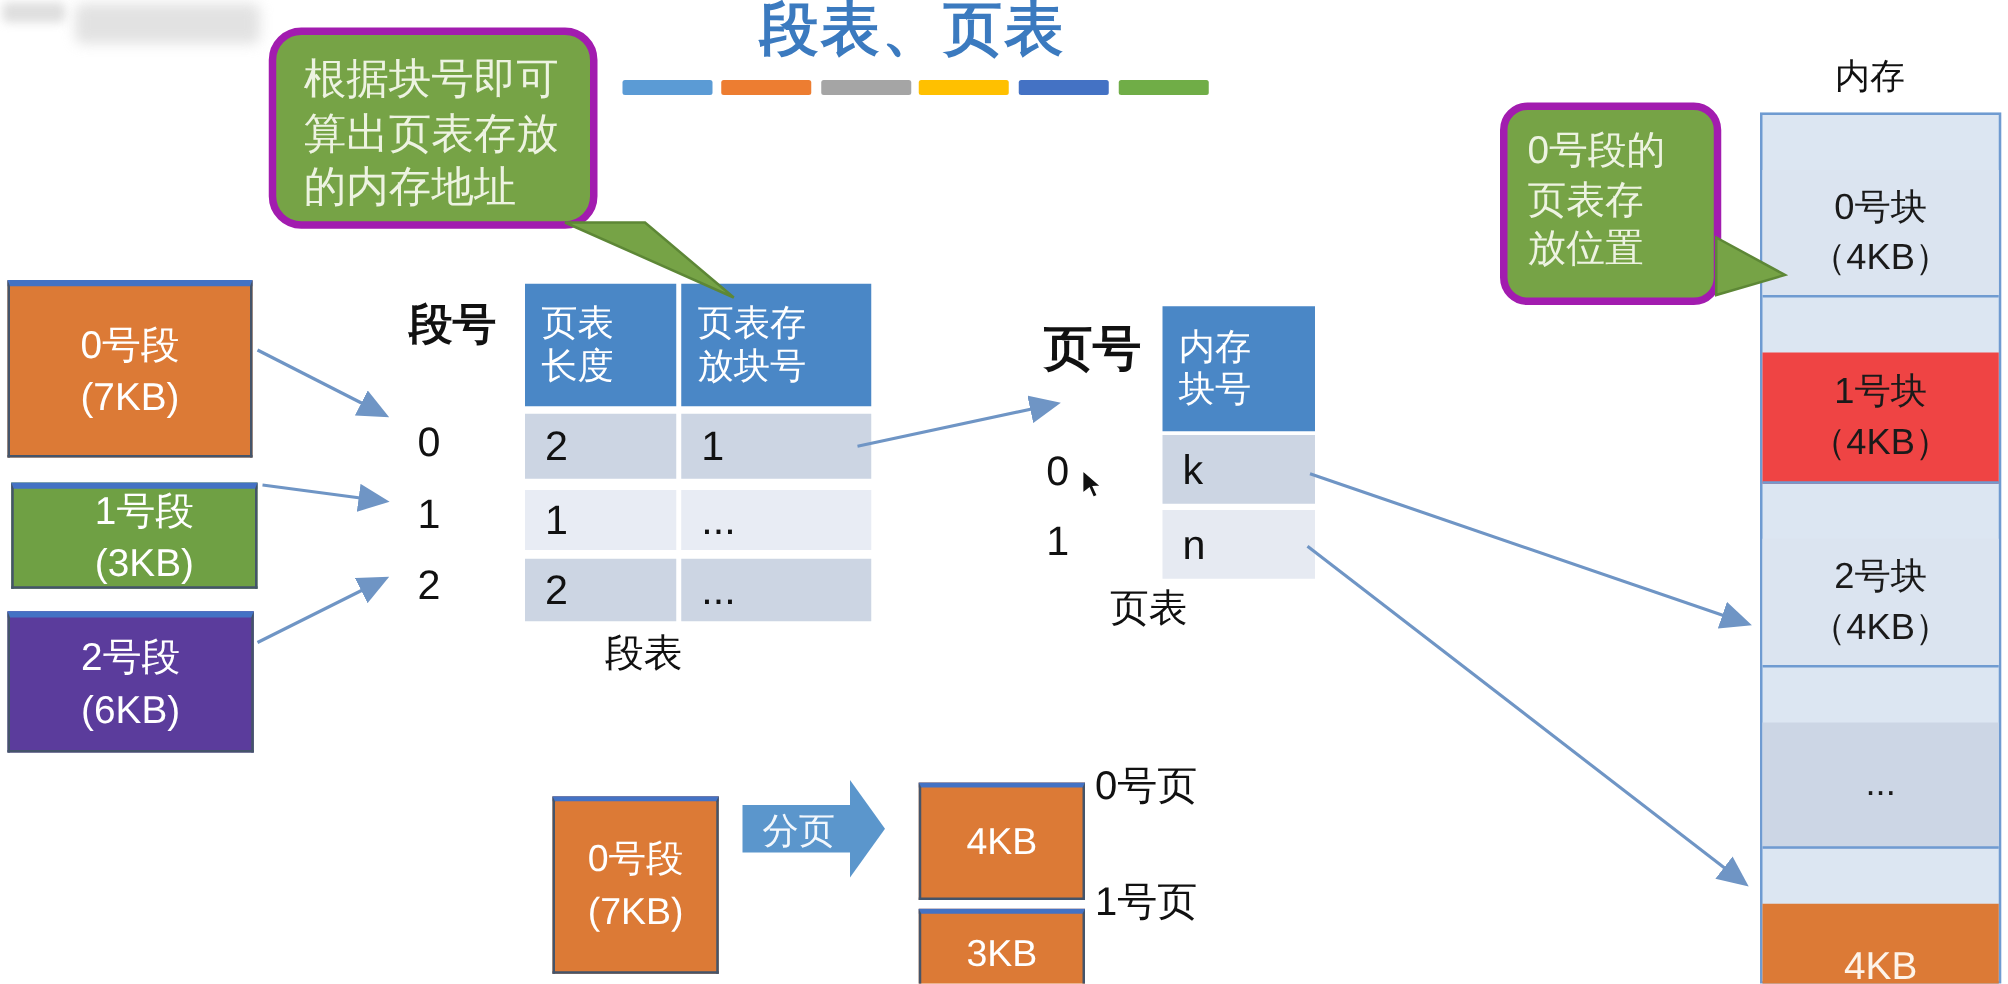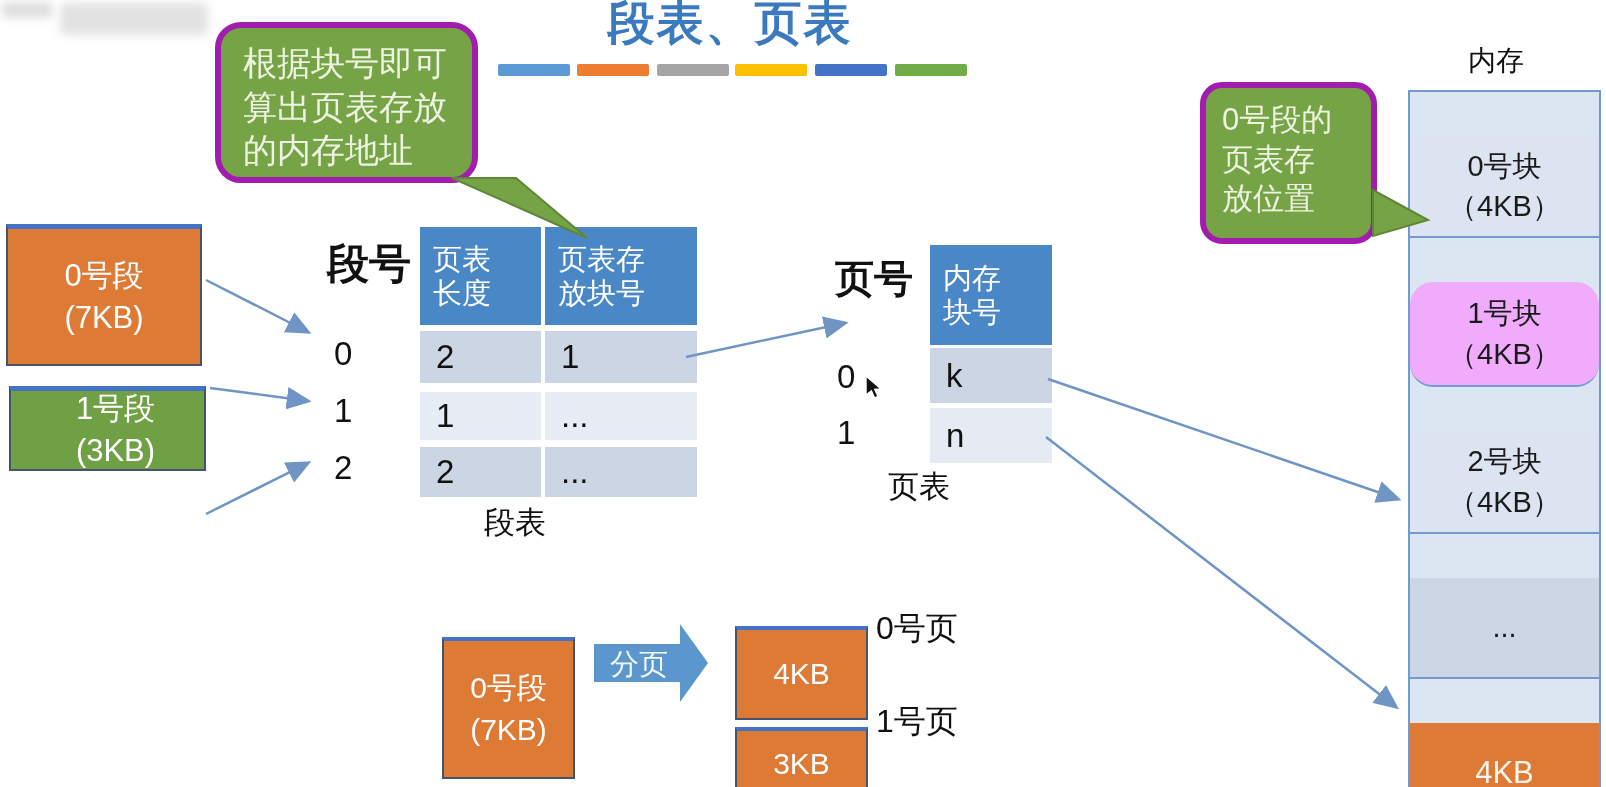--- a/index.html
+++ b/index.html
@@ -24,31 +24,31 @@
   .bubble.left{left:215px;top:22px;width:263px;height:161px;border-radius:26px;font-size:34px;padding:14px 0 0 22px;box-sizing:border-box;}
   .bubble.right{left:1200px;top:82px;width:177px;height:162px;border-radius:22px;font-size:31px;padding:12px 0 0 16px;box-sizing:border-box;}
 
   
   .segbox{color:#ffffff;font-size:31px;line-height:1.35;border:2px solid #44546a;border-top:5px solid #4472c4;box-sizing:border-box;}
   .seg-orange{background:#dc7a36;}
   .seg-green{background:#6fa044;}
   .seg-purple{background:#5b3c9c;}
 
   
-  .axis-label{font-weight:700;font-size:42px;color:#111;}
+  .axis-label{font-weight:700;font-size:35px;color:#111;}
   .axis-num{font-size:33px;color:#111;}
   .th{background:#4a87c6;color:#ffffff;font-size:29px;line-height:1.18;display:flex;align-items:center;padding-left:13px;box-sizing:border-box;}
   .td{font-size:33px;color:#111;display:flex;align-items:center;padding-left:16px;box-sizing:border-box;}
   .caption{font-size:31px;color:#111;}
 
   
   .memcol{left:1408px;top:90px;width:193px;height:697px;border:2px solid #6f9bd1;box-sizing:border-box;background:#dce6f2;}
   .memblock{border-bottom:2px solid #6f9bd1;box-sizing:border-box;font-size:29px;line-height:1.38;}
   .mem-light{background:#dbe4f0;}
-  .mem-dark{background:#f0abfc;border-radius:23px;}
+  .mem-dark{background:#ef4444;}
   .mem-mid{background:#ccd6e5;}
   .mem-orange{background:#dc7a36;color:#fdf4ea;}
 
   
   .pagebox{background:#dc7a36;color:#ffffff;border:2px solid #44546a;border-top:4px solid #4472c4;box-sizing:border-box;}
   .paging-body{left:594px;top:644px;width:86px;height:38px;background:#5b96cc;}
   .paging-head{left:680px;top:624px;width:0;height:0;border-left:28px solid #5b96cc;border-top:39px solid transparent;border-bottom:39px solid transparent;}
   .paging-label{left:598px;top:645px;width:82px;text-align:center;font-size:29px;color:#f2f7fc;}
   .pagename{font-size:32px;color:#111;}
 
@@ -75,20 +75,24 @@
 算出页表存放
 的内存地址</div>
 
   <div class="abs segbox seg-orange center" style="left:6px;top:180px;width:196px;height:142px;">
     <div><span class="pre">0号段</span><br>
     <span>(7KB)</span></div>
   </div>
   <div class="abs segbox seg-green center" style="left:9px;top:342px;width:197px;height:85px;padding-left:16px;">
     <div><span>1号段</span><br>
     <span>(3KB)</span></div>
+  </div>
+  <div class="abs segbox seg-purple center" style="left:6px;top:445px;width:197px;height:113px;">
+    <div><span>2号段</span><br>
+    <span>(6KB)</span></div>
   </div>
 
   <div class="abs axis-label" style="left:327px;top:236px;">段号</div>
   <div class="abs axis-num" style="left:334px;top:335px;">0</div>
   <div class="abs axis-num" style="left:334px;top:392px;">1</div>
   <div class="abs axis-num" style="left:334px;top:449px;">2</div>
 
   <div class="abs th pre" style="left:420px;top:227px;width:121px;height:98px;">页表
 长度</div>
   <div class="abs th pre" style="left:545px;top:227px;width:152px;height:98px;">页表存

